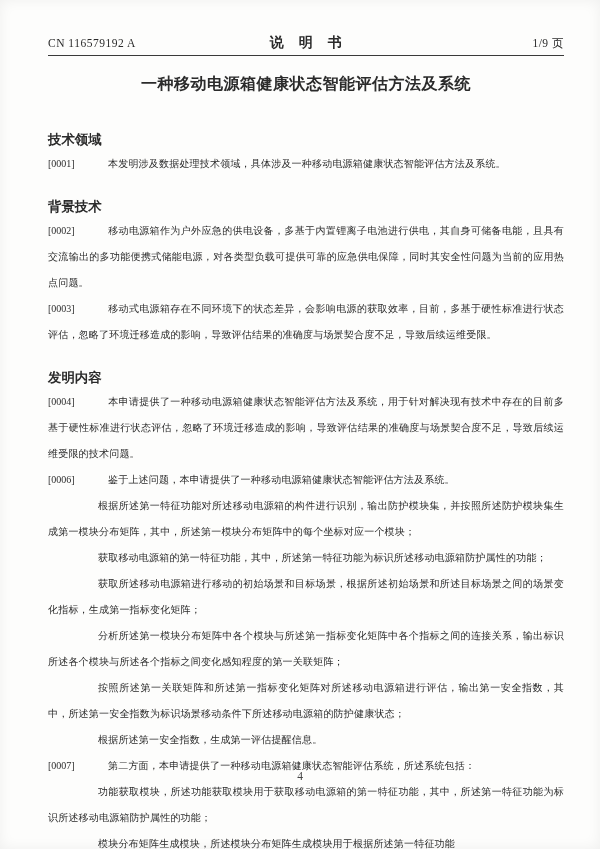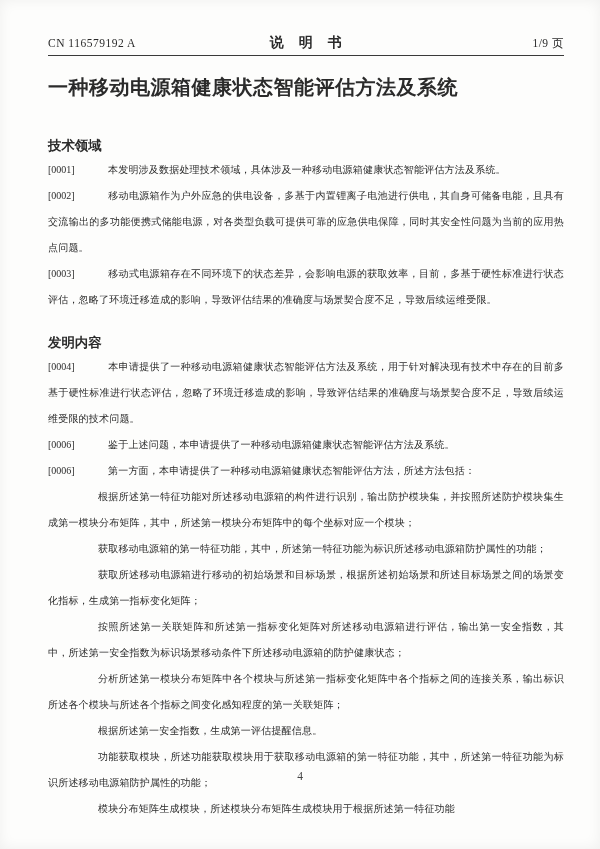--- a/index.html
+++ b/index.html
@@ -32,22 +32,22 @@
   .page-header .doc-type {
     flex: 1;
     text-align: center;
     font-weight: bold;
     font-size: 14px;
     font-family: "Liberation Sans", "DejaVu Sans", sans-serif;
   }
   .page-header .page-ind { width: 170px; text-align: right; }
   h1.invention-title {
     margin: 18px 0 0 0;
-    text-align: left;
-    font-size: 20px;
+    text-align: center;
+    font-size: 16px;
     font-weight: bold;
     letter-spacing: 0.5px;
     font-family: Liberation Serif, serif;
   }
   .doc-body { margin-top: 36px; }
   .doc-body h2.sec-heading {
     font-size: 13.4px;
     font-weight: bold;
     margin: 21px 0 2px 0;
     font-family: "Liberation Sans", "DejaVu Sans", sans-serif;
@@ -86,32 +86,33 @@
     <span class="pub-no">CN 116579192 A</span>
     <span class="doc-type">说　明　书</span>
     <span class="page-ind">1/9 页</span>
   </div>
 
   <h1 class="invention-title">一种移动电源箱健康状态智能评估方法及系统</h1>
 
   <div class="doc-body">
       <h2 class="sec-heading">技术领域</h2>
       <p class="para"><span class="pnum">[0001]</span>本发明涉及数据处理技术领域，具体涉及一种移动电源箱健康状态智能评估方法及系统。</p>
+      <h2 class="sec-heading">背景技术</h2>
       <p class="para"><span class="pnum">[0002]</span>移动电源箱作为户外应急的供电设备，多基于内置锂离子电池进行供电，其自身可储备电能，且具有交流输出的多功能便携式储能电源，对各类型负载可提供可靠的应急供电保障，同时其安全性问题为当前的应用热点问题。</p>
       <p class="para"><span class="pnum">[0003]</span>移动式电源箱存在不同环境下的状态差异，会影响电源的获取效率，目前，多基于硬性标准进行状态评估，忽略了环境迁移造成的影响，导致评估结果的准确度与场景契合度不足，导致后续运维受限。</p>
       <h2 class="sec-heading">发明内容</h2>
       <p class="para"><span class="pnum">[0004]</span>本申请提供了一种移动电源箱健康状态智能评估方法及系统，用于针对解决现有技术中存在的目前多基于硬性标准进行状态评估，忽略了环境迁移造成的影响，导致评估结果的准确度与场景契合度不足，导致后续运维受限的技术问题。</p>
       <p class="para"><span class="pnum">[0006]</span>鉴于上述问题，本申请提供了一种移动电源箱健康状态智能评估方法及系统。</p>
-      <p class="para"><span class="pnum">[0006]</span>第一方面，本申请提供了一种移动电源箱健康状态智能评估方法，所述方法包括：</p>
       <p class="para sub">根据所述第一特征功能对所述移动电源箱的构件进行识别，输出防护模块集，并按照所述防护模块集生成第一模块分布矩阵，其中，所述第一模块分布矩阵中的每个坐标对应一个模块；</p>
       <p class="para sub">获取移动电源箱的第一特征功能，其中，所述第一特征功能为标识所述移动电源箱防护属性的功能；</p>
       <p class="para sub">获取所述移动电源箱进行移动的初始场景和目标场景，根据所述初始场景和所述目标场景之间的场景变化指标，生成第一指标变化矩阵；</p>
+      <p class="para sub">分析所述第一模块分布矩阵中各个模块与所述第一指标变化矩阵中各个指标之间的连接关系，输出标识所述各个模块与所述各个指标之间变化感知程度的第一关联矩阵；</p>
       <p class="para sub">按照所述第一关联矩阵和所述第一指标变化矩阵对所述移动电源箱进行评估，输出第一安全指数，其中，所述第一安全指数为标识场景移动条件下所述移动电源箱的防护健康状态；</p>
-      <p class="para sub">分析所述第一模块分布矩阵中各个模块与所述第一指标变化矩阵中各个指标之间的连接关系，输出标识所述各个模块与所述各个指标之间变化感知程度的第一关联矩阵；</p>
       <p class="para sub">根据所述第一安全指数，生成第一评估提醒信息。</p>
+      <p class="para"><span class="pnum">[0007]</span>第二方面，本申请提供了一种移动电源箱健康状态智能评估系统，所述系统包括：</p>
       <p class="para sub">功能获取模块，所述功能获取模块用于获取移动电源箱的第一特征功能，其中，所述第一特征功能为标识所述移动电源箱防护属性的功能；</p>
       <p class="para sub">模块分布矩阵生成模块，所述模块分布矩阵生成模块用于根据所述第一特征功能</p>
     </div>
 
   <div class="page-footer">
     <span>4</span>
   </div>
 
 </div>
 

